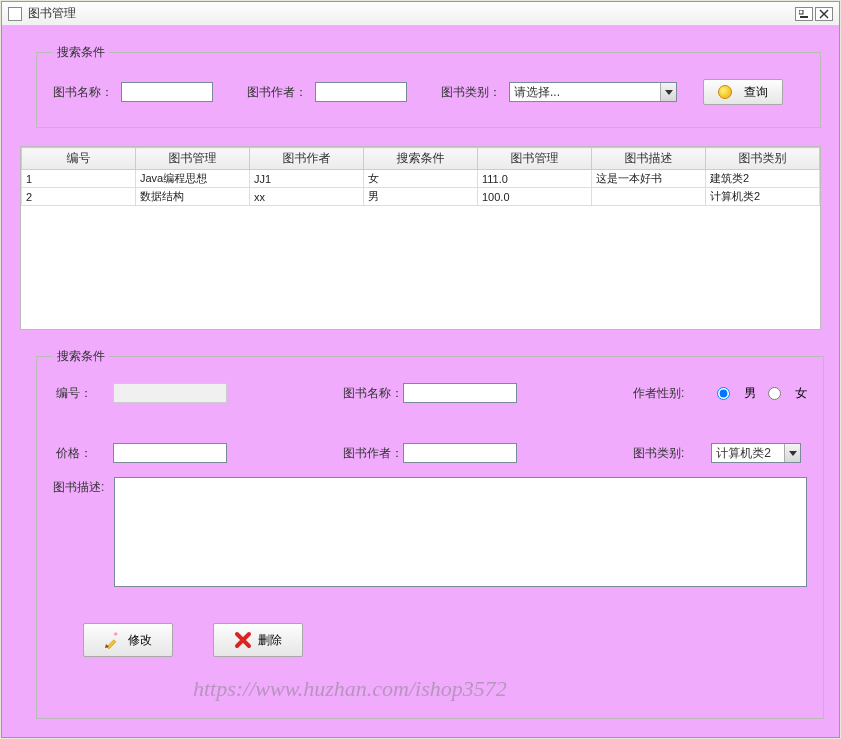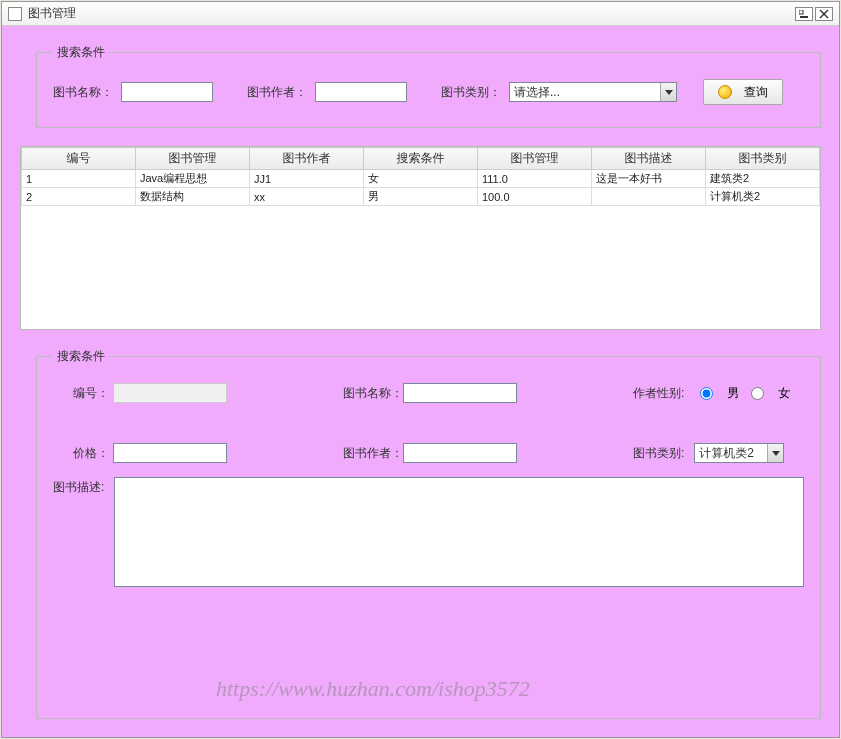--- a/index.html
+++ b/index.html
@@ -29,33 +29,33 @@
     .combo-btn { width: 16px; height: 18px; background: linear-gradient(#f4f4f4,#d8d8d8); border-left: 1px solid #aaa; display: flex; align-items: center; justify-content: center; }
     
     .btn { background: linear-gradient(#fdfdfd,#e6e6e6); border: 1px solid #a8a8a8; height: 26px; padding: 0 14px; display: inline-flex; align-items: center; gap: 12px; cursor: pointer; border-radius: 2px; }
     
     .table-wrap { border: 1px solid #bbb; height: 184px; overflow: hidden; background: #fff; }
     table { width: 100%; border-collapse: collapse; table-layout: fixed; }
     th { background: linear-gradient(#f8f8f8,#ebebeb); border: 1px solid #ccc; padding: 2px 4px; font-weight: normal; color: #333; text-align: center; }
     td { border: 1px solid #ddd; padding: 1px 4px; color: #222; font-size: 11px; }
     
     .form-grid { display: grid; grid-template-columns: 60px 150px 80px 60px 150px 80px 1fr; gap: 8px 0; align-items: center; }
-    .form-grid .lbl { text-align: right; padding-right: 4px; }
+    .form-grid .lbl { text-align: right; padding-right: 21px; }
     .radio-grp { display: flex; align-items: center; gap: 12px; }
     .radio-grp input { margin-right: 2px; }
     .inp-readonly { background: #f0f0f0; border: 1px solid #ccc; height: 20px; width: 114px; }
     
     .desc-row { display: flex; margin-top: 14px; gap: 10px; }
     .desc-lbl { padding-top: 2px; color: #333; white-space: nowrap; }
     textarea { flex: 1; height: 110px; border: 1px solid #7a8a99; resize: none; padding: 4px; font-family: inherit; }
     
     .action-row { display: flex; gap: 40px; margin-top: 36px; margin-left: 30px; }
     .action-btn { background: linear-gradient(#fdfdfd,#e6e6e6); border: 1px solid #a8a8a8; width: 90px; height: 34px; display: flex; align-items: center; justify-content: center; gap: 6px; cursor: pointer; border-radius: 2px; }
     
-    .watermark { position: absolute; top: 676px; left: 216px; font-size: 22px; color: rgba(128,128,128,0.5); font-family: Georgia, serif; font-style: italic; pointer-events: none; }
+    .watermark { position: absolute; top: 676px; left: 193px; font-size: 22px; color: rgba(128,128,128,0.5); font-family: Georgia, serif; font-style: italic; pointer-events: none; }
     
     .ico-circle { width: 14px; height: 14px; border-radius: 50%; background: radial-gradient(circle at 35% 35%, #fff275, #f2a800); border: 1px solid #c78600; }
     .ico-pencil { width: 18px; height: 18px; }
     .ico-x { width: 18px; height: 18px; }
     .chev { width: 0; height: 0; border-left: 4px solid transparent; border-right: 4px solid transparent; border-top: 5px solid #333; }
   </style>
 </head>
 <body>
 
 <div class="window">
@@ -173,18 +173,34 @@
               </div>
           </div>
         </div>
       </div>
 
       <div class="desc-row">
         <span class="desc-lbl">图书描述:</span>
         <textarea style=""></textarea>
       </div>
 
+      <div class="action-row">
+        <button class="action-btn">
+          <svg class="ico-pencil" viewBox="0 0 18 18">
+            <rect x="2" y="12" width="10" height="3" transform="rotate(-45 7 13)" fill="#f4c430" stroke="#b8860b" stroke-width="0.5"></rect>
+            <polygon points="1,17 2,13 5,16" fill="#8b4513"></polygon>
+            <rect x="10" y="2" width="3" height="3" transform="rotate(-45 11 3)" fill="#ff99aa"></rect>
+          </svg>
+          <span>修改</span>
+        </button>
+        <button class="action-btn">
+          <svg class="ico-x" viewBox="0 0 18 18">
+            <path d="M3 3 L15 15 M15 3 L3 15" stroke="#d22" stroke-width="4" stroke-linecap="round"></path>
+          </svg>
+          <span>删除</span>
+        </button>
+      </div>
     </fieldset>
 
   </div>
 </div>
 
 <div class="watermark">https://www.huzhan.com/ishop3572</div>
 
 </body></html>

